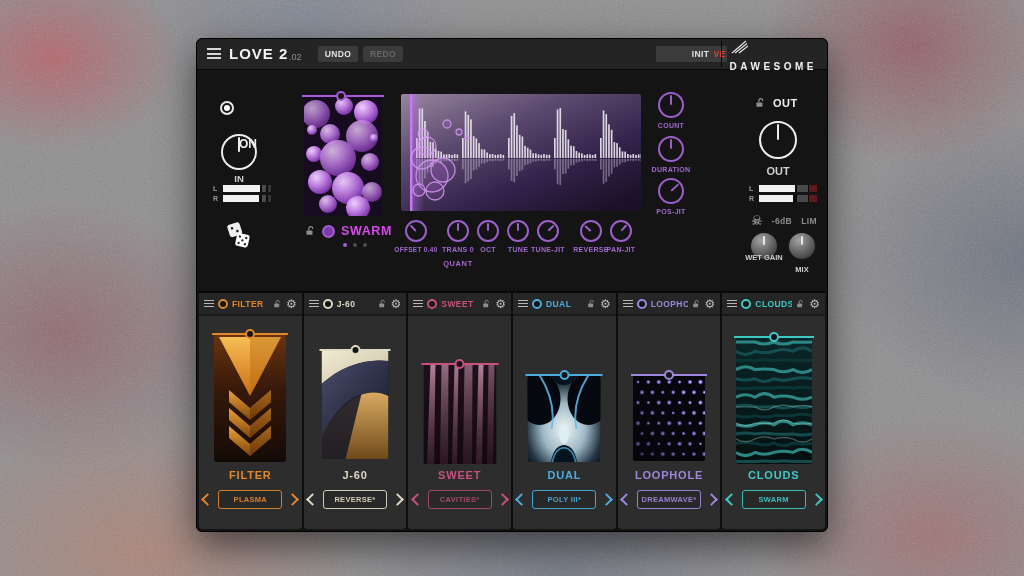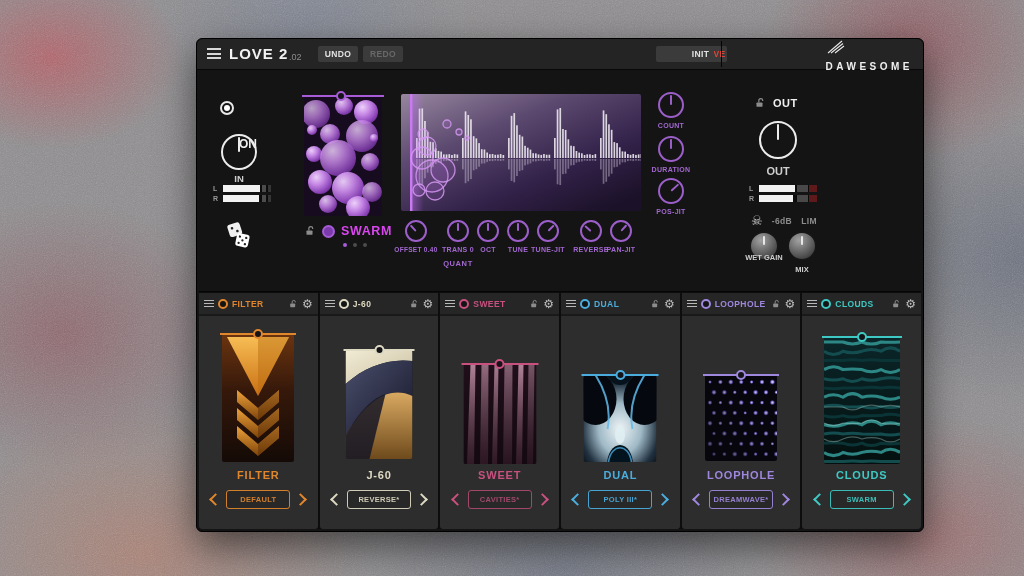--- a/index.html
+++ b/index.html
@@ -11,21 +11,21 @@
       radial-gradient(ellipse 210px 170px at 89% 8%, rgba(148,62,72,.6), transparent 70%),
       radial-gradient(ellipse 270px 210px at 100% 45%, rgba(88,98,118,.65), transparent 70%),
       radial-gradient(ellipse 250px 190px at 6% 58%, rgba(142,72,82,.55), transparent 70%),
       radial-gradient(ellipse 310px 210px at 14% 96%, rgba(188,122,100,.6), transparent 70%),
       radial-gradient(ellipse 290px 170px at 55% 99%, rgba(98,108,128,.62), transparent 70%),
       radial-gradient(ellipse 250px 170px at 91% 93%, rgba(168,88,88,.55), transparent 70%),
       radial-gradient(ellipse 420px 320px at 50% 50%, rgba(162,160,164,.45), transparent 70%);}
   .stage{position:relative;width:1024px;height:576px;overflow:hidden;}
   .noise{position:absolute;inset:0;z-index:0;pointer-events:none;}
   
-  .window{position:absolute;left:196px;top:38px;width:728px;height:494px;background:#141414;
+  .window{position:absolute;left:196px;top:38px;width:632px;height:494px;background:#141414;
     border:1px solid #000;border-radius:6px;box-shadow:0 14px 38px rgba(0,0,0,.55);z-index:1;box-sizing:border-box;}
   
   .titlebar{position:absolute;left:0;top:0;right:0;height:30px;background:#242424;border-bottom:1px solid #080808;border-radius:6px 6px 0 0;}
   .burger{position:absolute;left:10px;top:9px;width:14px;height:11px;cursor:pointer;}
   .burger i{display:block;height:2px;background:#d8d8d8;margin-bottom:2.5px;}
   .app-title{position:absolute;left:32px;top:6px;font-size:15px;font-weight:bold;color:#f2f2f2;letter-spacing:1px;}
   .app-version{position:absolute;left:92px;top:13px;font-size:9px;color:#8c8c8c;}
   .tbtn{position:absolute;top:7px;height:16px;background:#3b3b3b;border-radius:2px;font-size:8.5px;font-weight:bold;
     color:#e2e2e2;display:flex;align-items:center;justify-content:center;letter-spacing:.4px;cursor:pointer;}
   .undo{left:121px;width:40px;} .redo{left:166px;width:40px;color:#686868;}
@@ -566,21 +566,21 @@
                   <polygon points="36,110 57,92 57,104 36,122"></polygon>
             </g>
           </svg>
           <div class="img-slider"></div>
           <div class="img-handle" style="left:50%;"></div>
         </div>
           </div>
         <div class="mod-title">FILTER</div>
         <div class="preset-row">
           <span class="chev l"></span>
-          <span class="preset-box">DEFAULT</span>
+          <span class="preset-box">PLASMA</span>
           <span class="chev r"></span>
         </div>
       </div>
 
       <div class="module m1" style="--accent: #ded9c3;">
         <div class="mod-hdr">
           <div class="mod-burger">
               <i></i>
               <i></i>
               <i></i>

